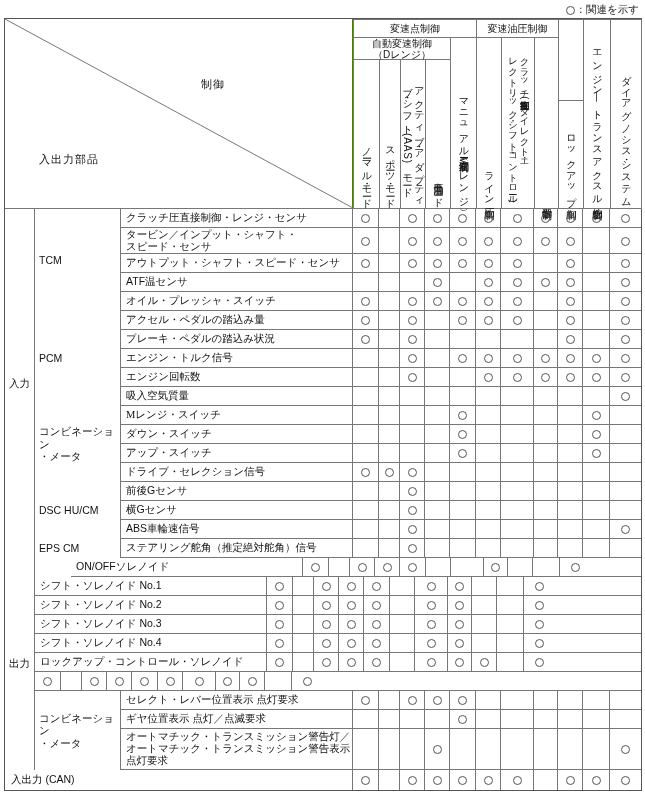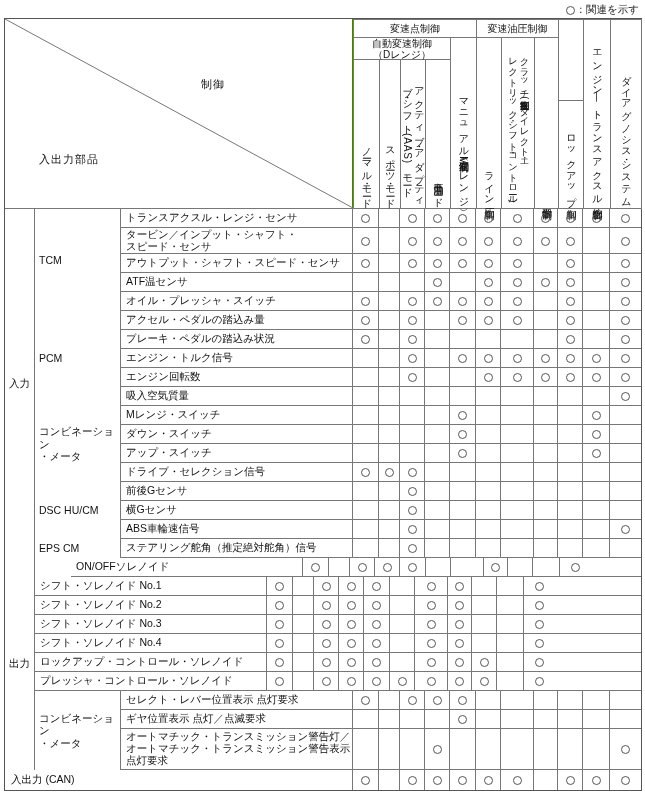--- a/index.html
+++ b/index.html
@@ -116,21 +116,21 @@
     </div>
 
     <div class="tbody" id="tbody">
         <div class="section">
           <div class="gcell">入力</div>
           <div class="devcol">
             <div class="devblock">
               <div class="dcell">TCM</div>
               <div class="rowscol">
                 <div class="brow" style="height: 19px;">
-                  <div class="scell">トランスアクスル・レンジ・センサ</div>
+                  <div class="scell">クラッチ圧直接制御・レンジ・センサ</div>
                   <div class="mcell" style="width: 26px; height: 19px;">
                     <span class="circ"></span>
                   </div>
                   <div class="mcell" style="width: 21px; height: 19px;"></div>
                   <div class="mcell" style="width: 25px; height: 19px;">
                     <span class="circ"></span>
                   </div>
                   <div class="mcell" style="width: 25px; height: 19px;">
                     <span class="circ"></span>
                   </div>
@@ -403,21 +403,21 @@
                   <div class="mcell last" style="width: 31px; height: 19px;">
                     <span class="circ"></span>
                   </div>
                 </div>
               </div>
             </div>
             <div class="devblock">
               <div class="dcell">コンビネーション
 ・メータ</div>
               <div class="rowscol">
-                <div class="brow" style="height: 19px;">
+                <div class="brow" style="height: 19px; font-family: Liberation Serif, serif;">
                   <div class="scell">Mレンジ・スイッチ</div>
                   <div class="mcell" style="width: 26px; height: 19px;"></div>
                   <div class="mcell" style="width: 21px; height: 19px;"></div>
                   <div class="mcell" style="width: 25px; height: 19px;"></div>
                   <div class="mcell" style="width: 25px; height: 19px;"></div>
                   <div class="mcell" style="width: 26px; height: 19px;">
                     <span class="circ"></span>
                   </div>
                   <div class="mcell" style="width: 25px; height: 19px;"></div>
                   <div class="mcell" style="width: 33px; height: 19px;"></div>
@@ -731,21 +731,20 @@
                   </div>
                   <div class="mcell" style="width: 25px; height: 19px;">
                     <span class="circ"></span>
                   </div>
                   <div class="mcell" style="width: 27px; height: 19px;"></div>
                   <div class="mcell last" style="width: 31px; height: 19px;">
                     <span class="circ"></span>
                   </div>
                 </div>
                 <div class="brow" style="height: 19px;">
-                  <div class="scell">プレッシャ・コントロール・ソレノイド</div>
                   <div class="mcell" style="width: 26px; height: 19px;">
                     <span class="circ"></span>
                   </div>
                   <div class="mcell" style="width: 21px; height: 19px;"></div>
                   <div class="mcell" style="width: 25px; height: 19px;">
                     <span class="circ"></span>
                   </div>
                   <div class="mcell" style="width: 25px; height: 19px;">
                     <span class="circ"></span>
                   </div>

